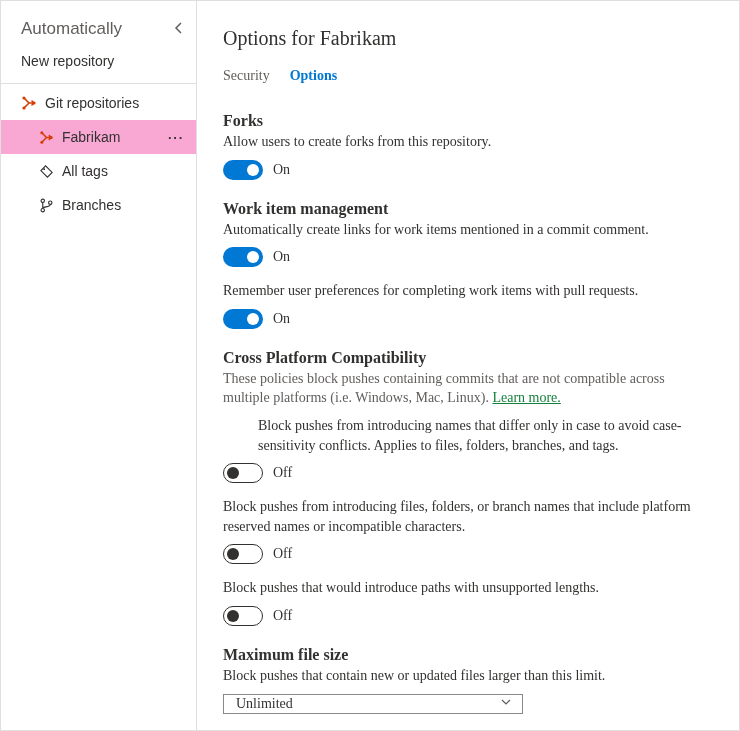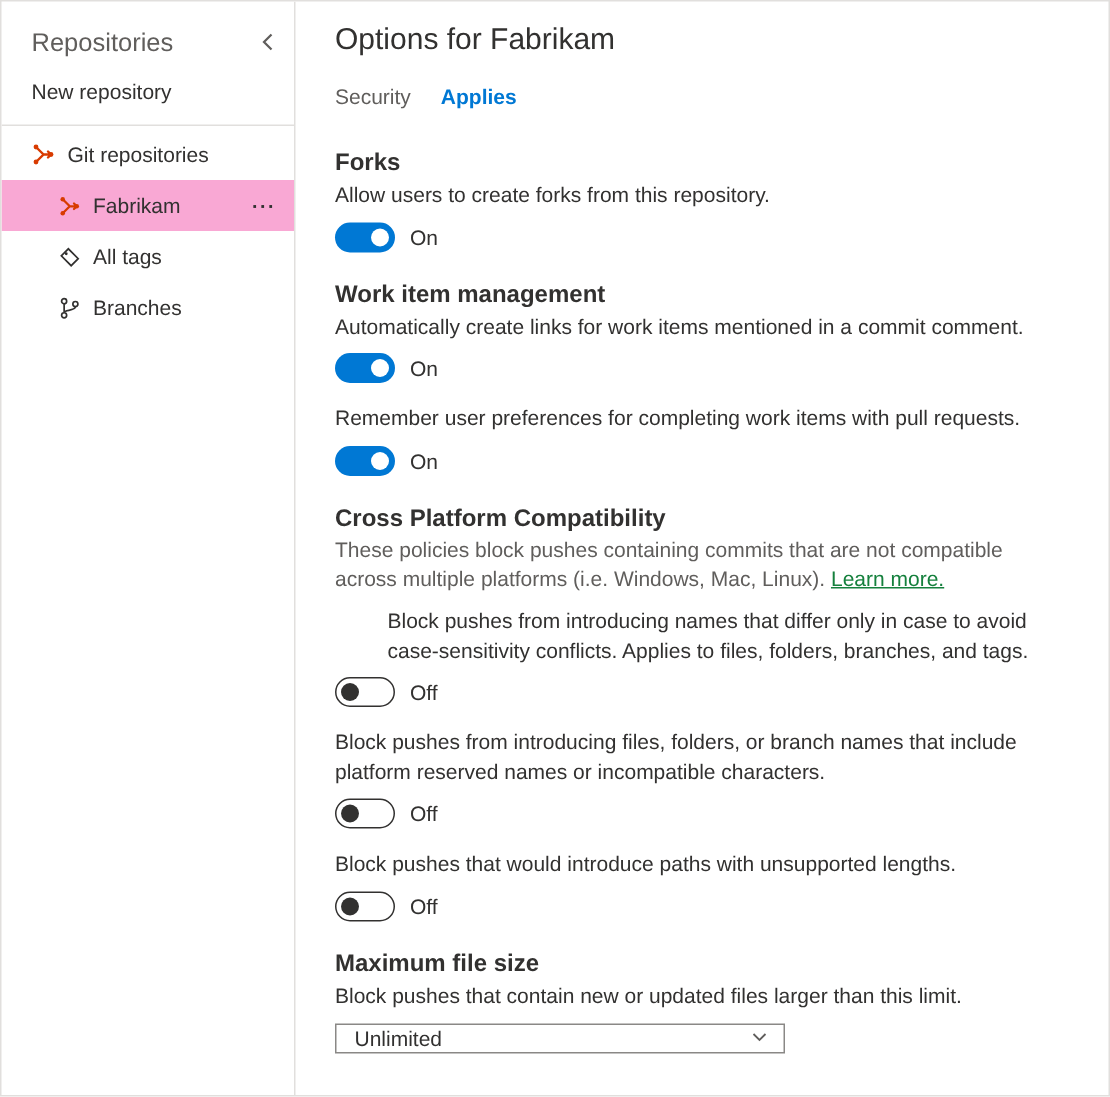--- a/index.html
+++ b/index.html
@@ -51,22 +51,23 @@
     .tree-item.selected { background: #f9a8d4; }
     .tree-item.child { padding-left: 38px; }
     .tree-item .label { flex: 1; font-size: 14px; }
     .tree-item .more { color: #323130; font-weight: bold; letter-spacing: 1px; font-size: 13px; cursor: pointer; padding-right: 4px;}
     .icon-repo svg { display: block; }
     .icon-tag svg { display: block; }
     .icon-branch svg { display: block; }
 
     .main {
       flex: 1;
-      padding: 14px 26px 20px 26px;
+      padding: 26px 26px 20px 26px;
       overflow-y: auto;
+      font-family: Liberation Serif, serif;
     }
     .page-title {
       font-size: 20px;
       font-weight: 400;
       color: #323130;
       margin-bottom: 18px;
     }
     .tabs {
       display: flex;
       gap: 20px;
@@ -136,21 +137,21 @@
     }
     .select .chev { color: #605e5c; }
     .spaced-top { margin-top: 8px; margin-left: 35px; }
   </style>
 </head>
 <body>
 
 <div class="layout">
   <div class="sidebar">
     <div class="sidebar-header">
-      <div class="sidebar-title">Repositories</div>
+      <div class="sidebar-title">Automatically</div>
       <div class="collapse-chevron">
         <svg width="10" height="12" viewBox="0 0 10 12">
             <path d="M7 1 L2 6 L7 11" stroke="#605e5c" stroke-width="1.5" fill="none"></path>
           </svg>
       </div>
     </div>
     <div class="new-repo">New repository</div>
     <div class="divider"></div>
 
     <div class="tree-item">
@@ -199,21 +200,21 @@
       </span>
       <span class="label">Branches</span>
     </div>
   </div>
 
   <div class="main">
     <div class="page-title">Options for Fabrikam</div>
 
     <div class="tabs">
       <div class="tab">Security</div>
-      <div class="tab active">Applies</div>
+      <div class="tab active">Options</div>
     </div>
 
     <div class="option-block">
       <div class="section-heading">Forks</div>
       <div class="section-desc">Allow users to create forks from this repository.</div>
       <div class="toggle-row">
         <div class="toggle on">
             <div class="knob"></div>
           </div>
         <div class="toggle-label">On</div>

